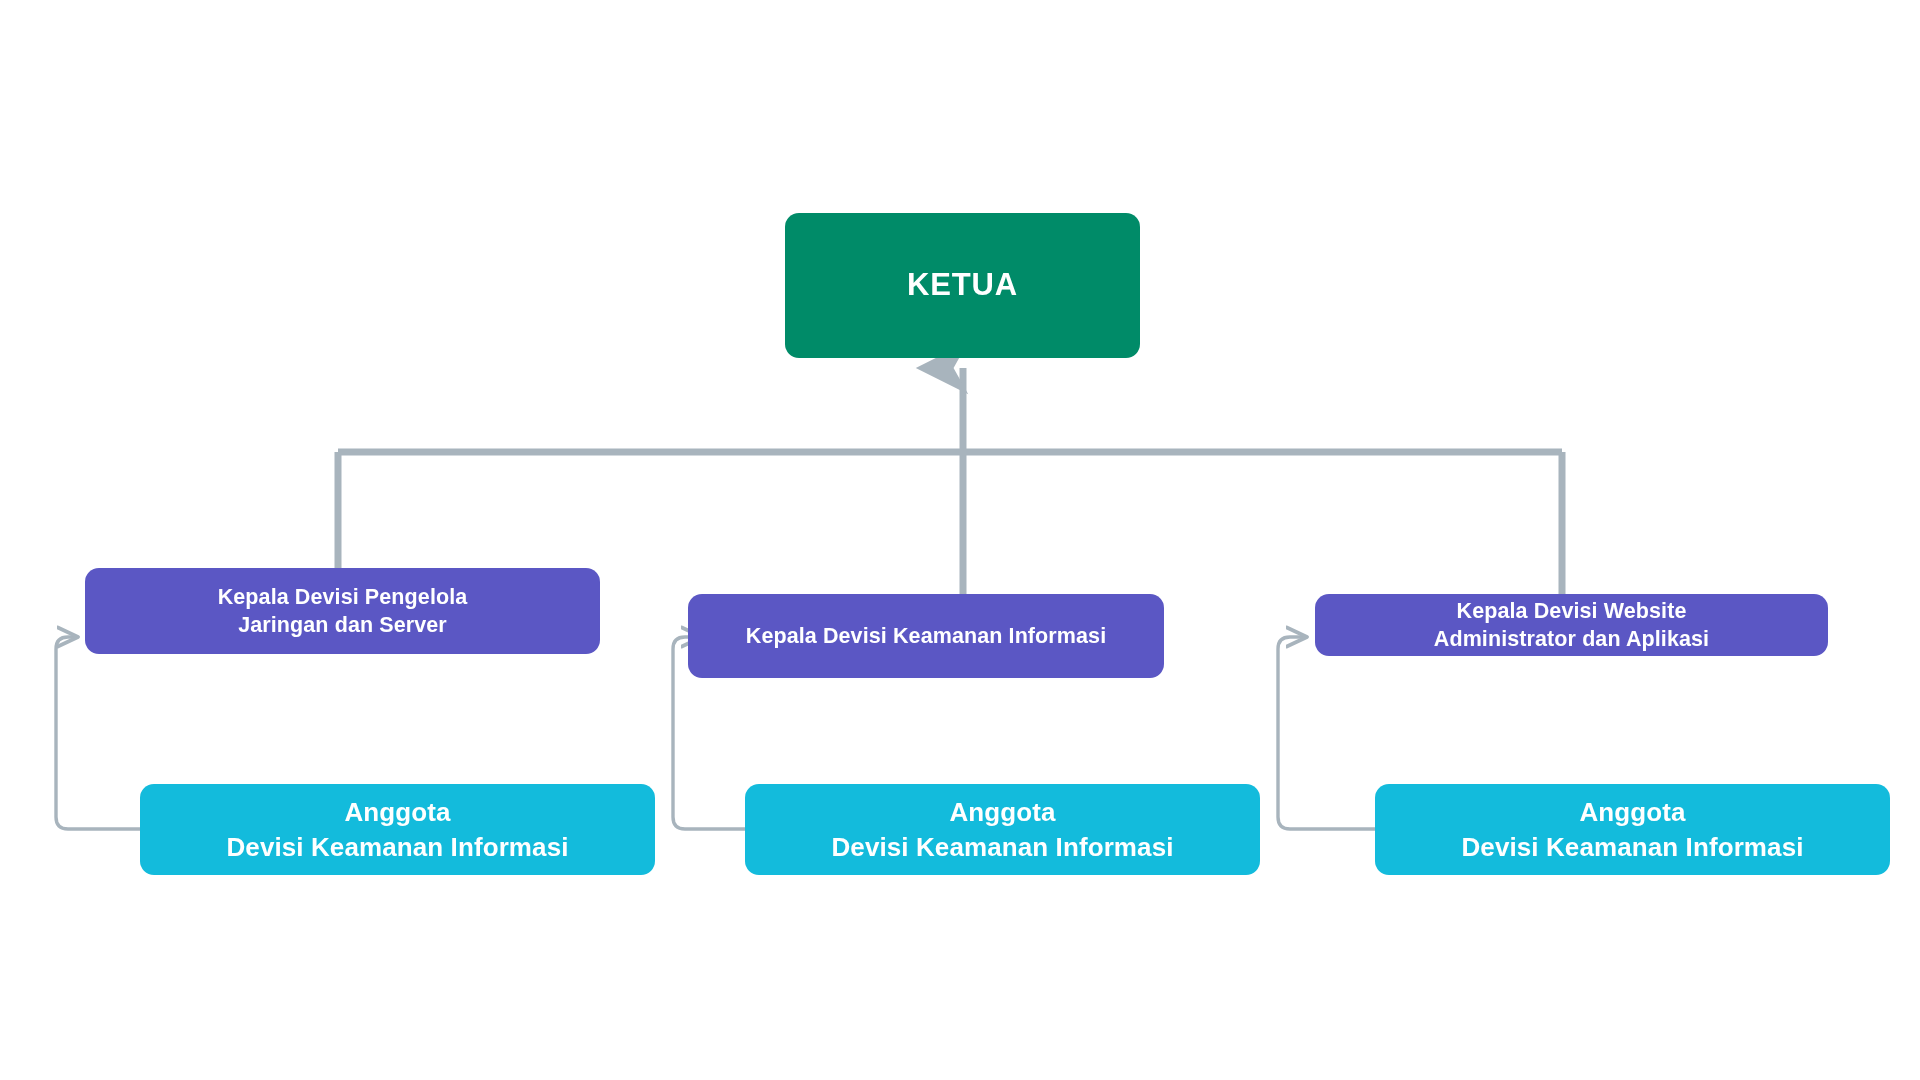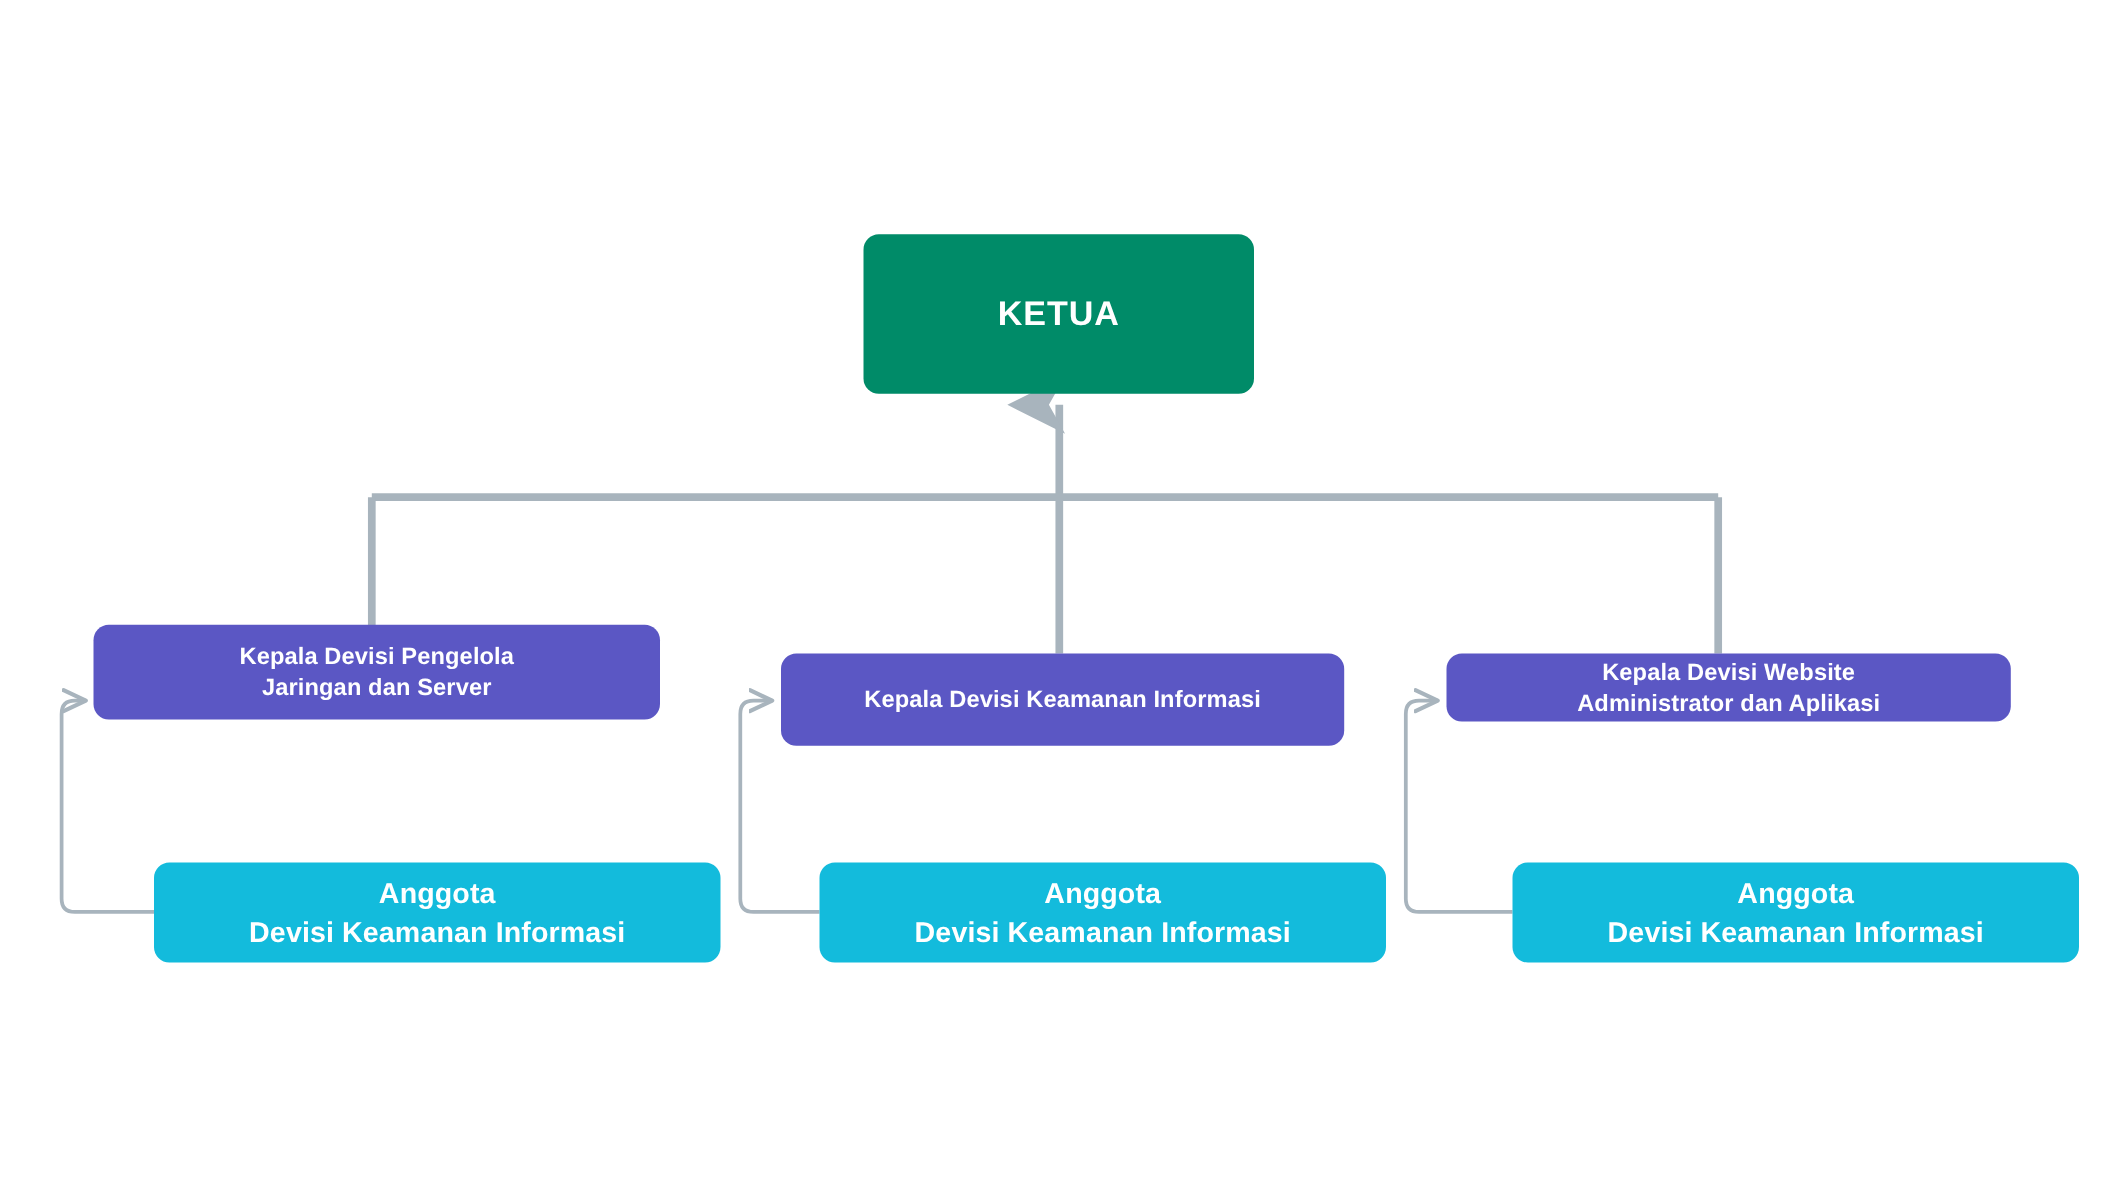--- a/index.html
+++ b/index.html
@@ -89,21 +89,21 @@
 
   <div class="node node-head" style="left:85px; top:568px; width:515px; height:86px; background:#5b57c4;">
     <span>Kepala Devisi Pengelola
 Jaringan dan Server</span>
   </div>
   <div class="node node-member" style="left:140px; top:784px; width:515px; height:91px; background:#13bbdc;">
     <span>Anggota
 Devisi  Keamanan Informasi</span>
   </div>
 
-  <div class="node node-head" style="left:710px; top:594px; width:512px; height:84px; background:#5b57c4;">
+  <div class="node node-head" style="left:688px; top:594px; width:476px; height:84px; background:#5b57c4;">
     <span>Kepala Devisi  Keamanan Informasi</span>
   </div>
   <div class="node node-member" style="left:745px; top:784px; width:515px; height:91px; background:#13bbdc;">
     <span>Anggota
 Devisi  Keamanan Informasi</span>
   </div>
 
   <div class="node node-head" style="left:1315px; top:594px; width:513px; height:62px; background:#5b57c4;">
     <span>Kepala Devisi Website
 Administrator dan Aplikasi</span>

